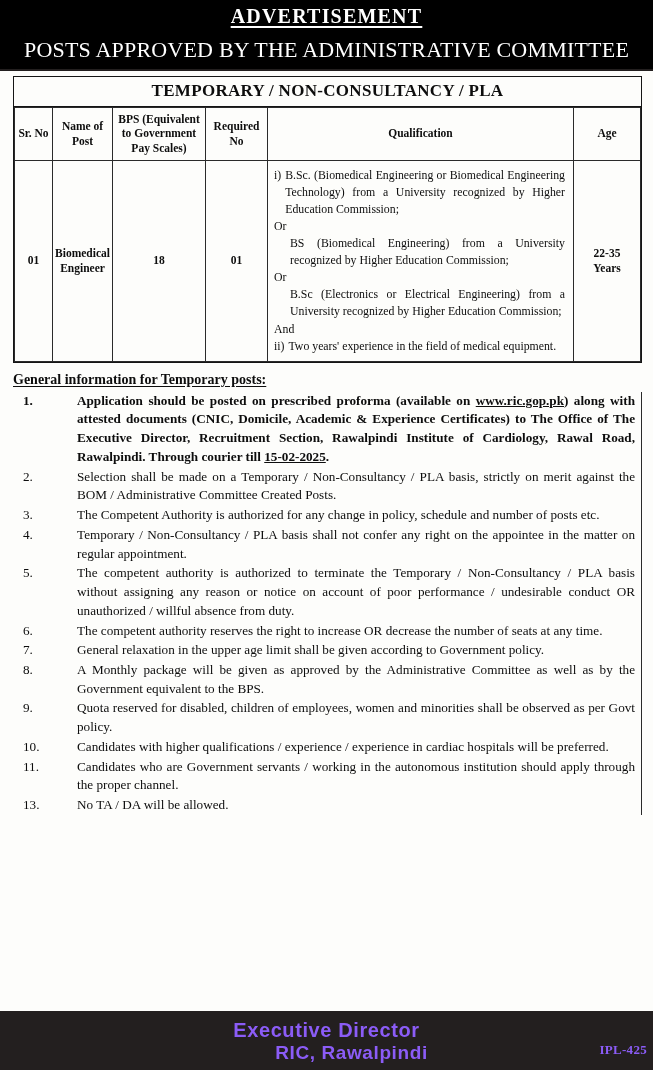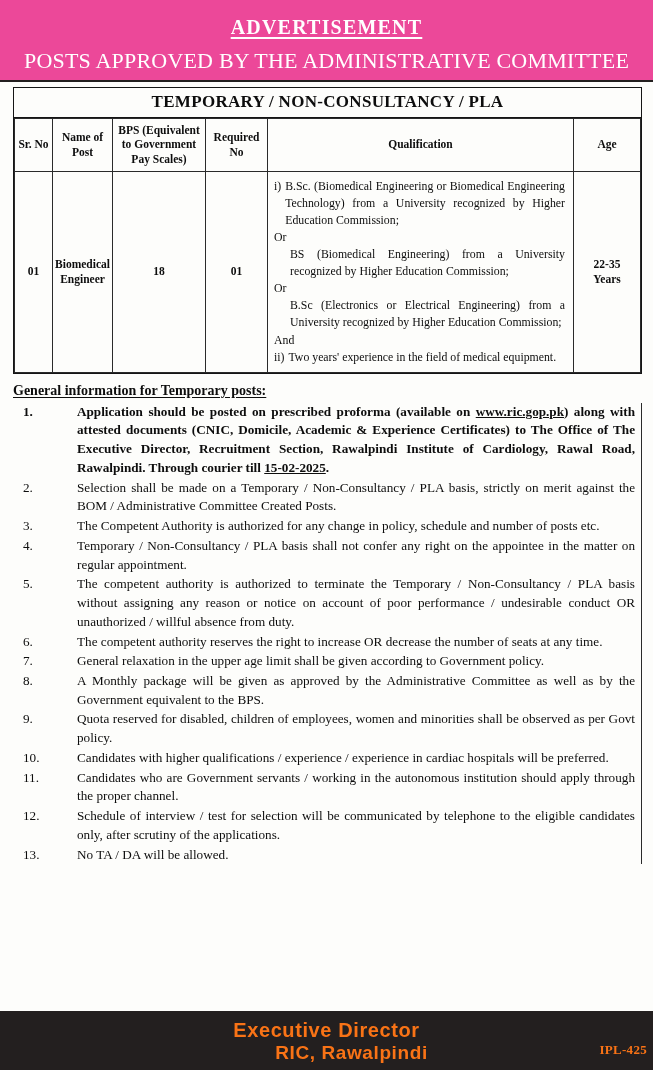--- a/index.html
+++ b/index.html
@@ -17,24 +17,24 @@
   .page {
     width: 653px;
     height: 1070px;
     position: relative;
     background: #fdfdfb;
     box-sizing: border-box;
   }
 
   
   .header-band {
-    background: #ec4899;
+    background: #000000;
     color: #ffffff;
     text-align: center;
-    padding: 16px 0 5px 0;
+    padding: 5px 0 5px 0;
     border-bottom: 2px solid #231f1f;
   }
   .header-title {
     font-family: "Liberation Serif", serif;
     font-weight: bold;
     font-size: 20px;
     letter-spacing: 1.2px;
     text-decoration: underline;
     text-underline-offset: 3px;
     line-height: 1.15;
@@ -158,21 +158,21 @@
   .u { text-decoration: underline; }
   .b { font-weight: bold; }
 
   
   .footer-band {
     position: absolute;
     left: 0;
     right: 0;
     bottom: 0;
     background: #231f1f;
-    color: #f97316;
+    color: #8b5cf6;
     height: 57px;
     display: flex;
     align-items: center;
     justify-content: center;
     border-top: 2px solid #231f1f;
   }
   .footer-center {
     text-align: center;
     font-family: "Liberation Sans", sans-serif;
     line-height: 1.2;
@@ -314,24 +314,20 @@
       </div>
       <div class="rule">
         <div class="rule-num">10.</div>
         <div class="rule-body"><span>Candidates with higher qualifications / experience / experience in cardiac hospitals will be preferred.</span></div>
       </div>
       <div class="rule">
         <div class="rule-num">11.</div>
         <div class="rule-body"><span>Candidates who are Government servants / working in the autonomous institution should apply through the proper channel.</span></div>
       </div>
       <div class="rule">
-        <div class="rule-num">12.</div>
-        <div class="rule-body"><span>Schedule of interview / test for selection will be communicated by telephone to the eligible candidates only, after scrutiny of the applications.</span></div>
-      </div>
-      <div class="rule">
         <div class="rule-num">13.</div>
         <div class="rule-body"><span>No TA / DA will be allowed.</span></div>
       </div>
     </div>
 
   <div class="footer-band">
     <div class="footer-center">
       <div class="f-line1">Executive Director</div>
       <div class="f-line2">RIC, Rawalpindi</div>
     </div>

